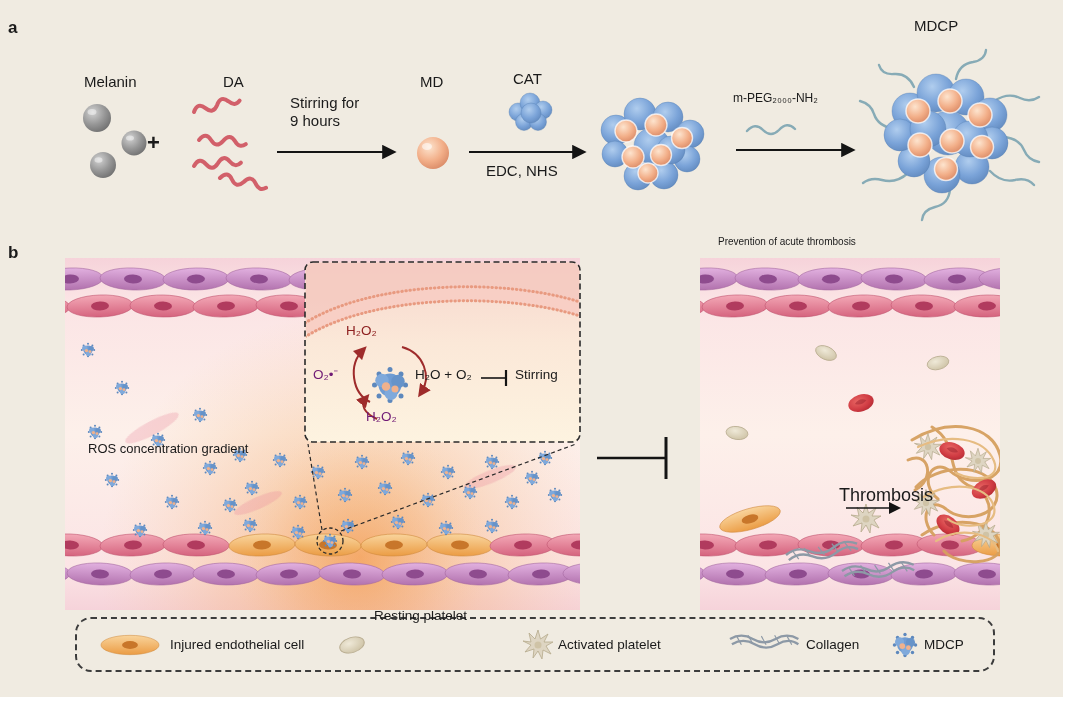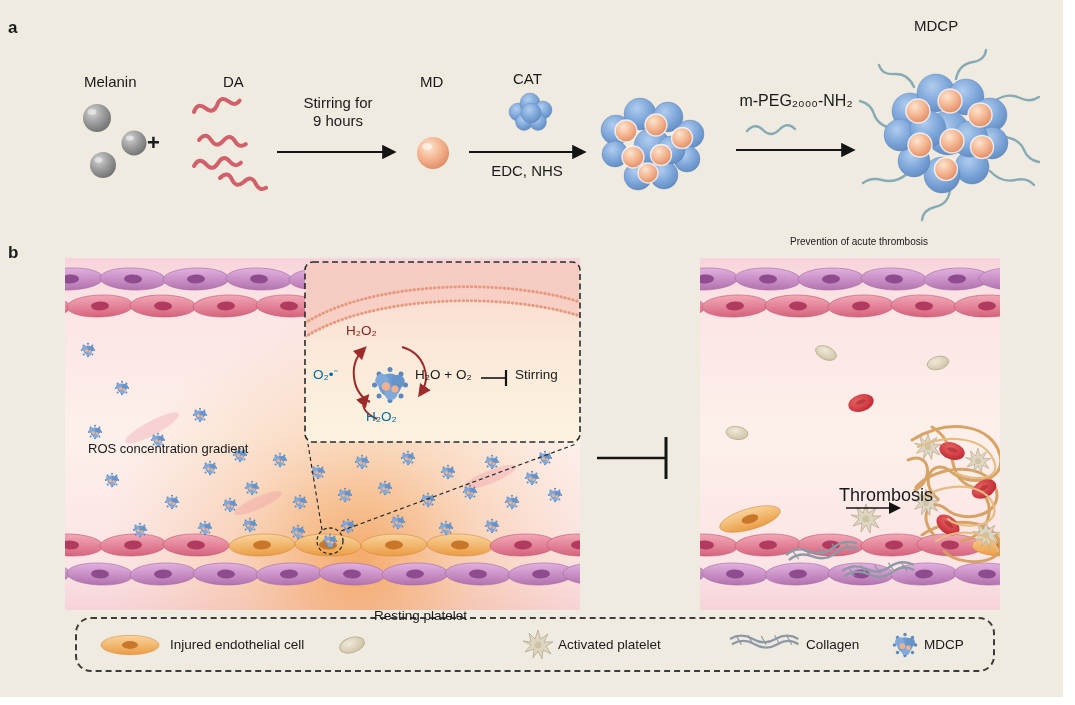--- a/index.html
+++ b/index.html
@@ -1,21 +1,21 @@
 <!DOCTYPE html>
 <html><head>
 <meta charset="utf-8">
 <style>
   * { margin:0; padding:0; box-sizing:border-box; }
   html,body { width:1075px; height:705px; background:#ffffff; font-family:"Liberation Sans", sans-serif; color:#1a1a1a; }
   #stage { position:absolute; left:0; top:0; width:1063px; height:697px; background:#f0ebe1; overflow:hidden; }
   svg.layer { position:absolute; left:0; }
   .t { position:absolute; white-space:nowrap; font-size:15px; line-height:1.2; }
-  .c { text-align:center; }
-  .teal { color:#0369a1; }
+  .c { }
+  .teal { color:#701a75; }
   .dred { color:#8e2020; }
   #legend-box { position:absolute; left:75px; top:617px; width:920px; height:55px; border:2px dashed #3c3c3c; border-radius:16px; background:transparent; }
 </style>
 </head>
 <body>
 
 <div id="stage">
 
 <svg class="layer" style="top:0" width="1075" height="235" viewBox="0 0 1075 235">
   <defs>
@@ -448,21 +448,21 @@
 
 <div class="t" style="left:8px;top:18px;font-size:17px;font-weight:bold">a</div>
 <div class="t" style="left:84px;top:73px">Melanin</div>
 <div class="t" style="left:147px;top:130px;font-size:22px;font-weight:bold">+</div>
 <div class="t" style="left:223px;top:73px">DA</div>
 <div class="t c" style="left:290px;top:94px;width:96px">Stirring for</div>
 <div class="t c" style="left:290px;top:112px;width:96px">9 hours</div>
 <div class="t" style="left:420px;top:73px">MD</div>
 <div class="t" style="left:513px;top:70px">CAT</div>
 <div class="t c" style="left:486px;top:162px;width:82px">EDC, NHS</div>
-<div class="t c" style="left:733px;top:91px;width:126px;font-size:16px">m-PEG₂₀₀₀-NH₂</div>
+<div class="t c" style="left:733px;top:91px;width:126px;font-size:12px">m-PEG₂₀₀₀-NH₂</div>
 <div class="t" style="left:914px;top:17px">MDCP</div>
 
 <div class="t" style="left:8px;top:243px;font-size:17px;font-weight:bold">b</div>
 <div class="t c" style="left:718px;top:236px;width:282px;font-size:10px">Prevention of acute thrombosis</div>
 <div class="t" style="left:88px;top:441px;font-size:13px">ROS concentration gradient</div>
 
 <div class="t dred" style="left:346px;top:323px;font-size:13.5px">H₂O₂</div>
 <div class="t teal" style="left:313px;top:367px;font-size:13.5px">O₂•⁻</div>
 <div class="t" style="left:415px;top:367px;font-size:13.5px">H₂O + O₂</div>
 <div class="t" style="left:515px;top:367px;font-size:13.5px">Stirring</div>

